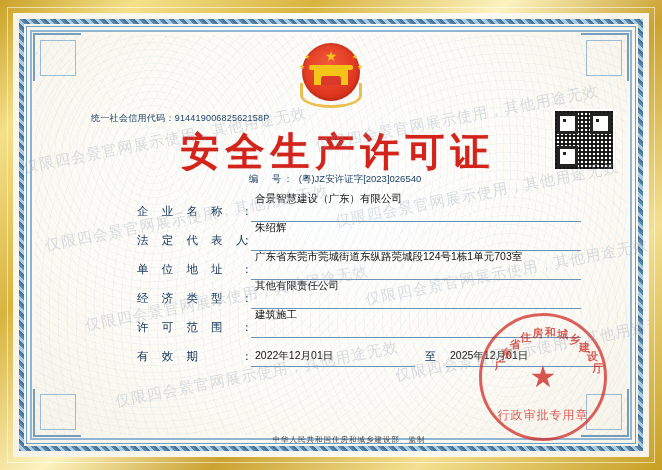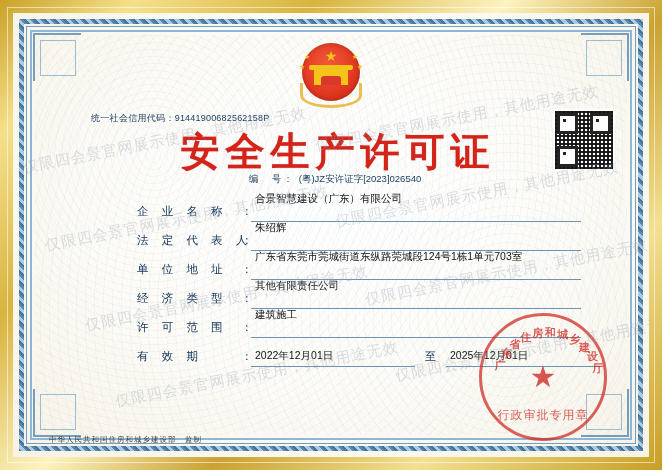--- a/index.html
+++ b/index.html
@@ -385,21 +385,21 @@
   .wm5 { left: 70px;  top: 276px; }
   .wm6 { left: 350px; top: 250px; }
   .wm7 { left: 100px; top: 352px; }
   .wm8 { left: 380px; top: 326px; }
 
   
   #footer {
     position: absolute;
     left: 0; right: 0;
     bottom: 12px;
-    text-align: left;
+    text-align: center;
     font-size: 7.5px;
     color: #3e3e3e;
     letter-spacing: 1px;
     padding-left: 36px;
   }
 </style>
 </head>
 <body>
 
 <div id="certificate">

